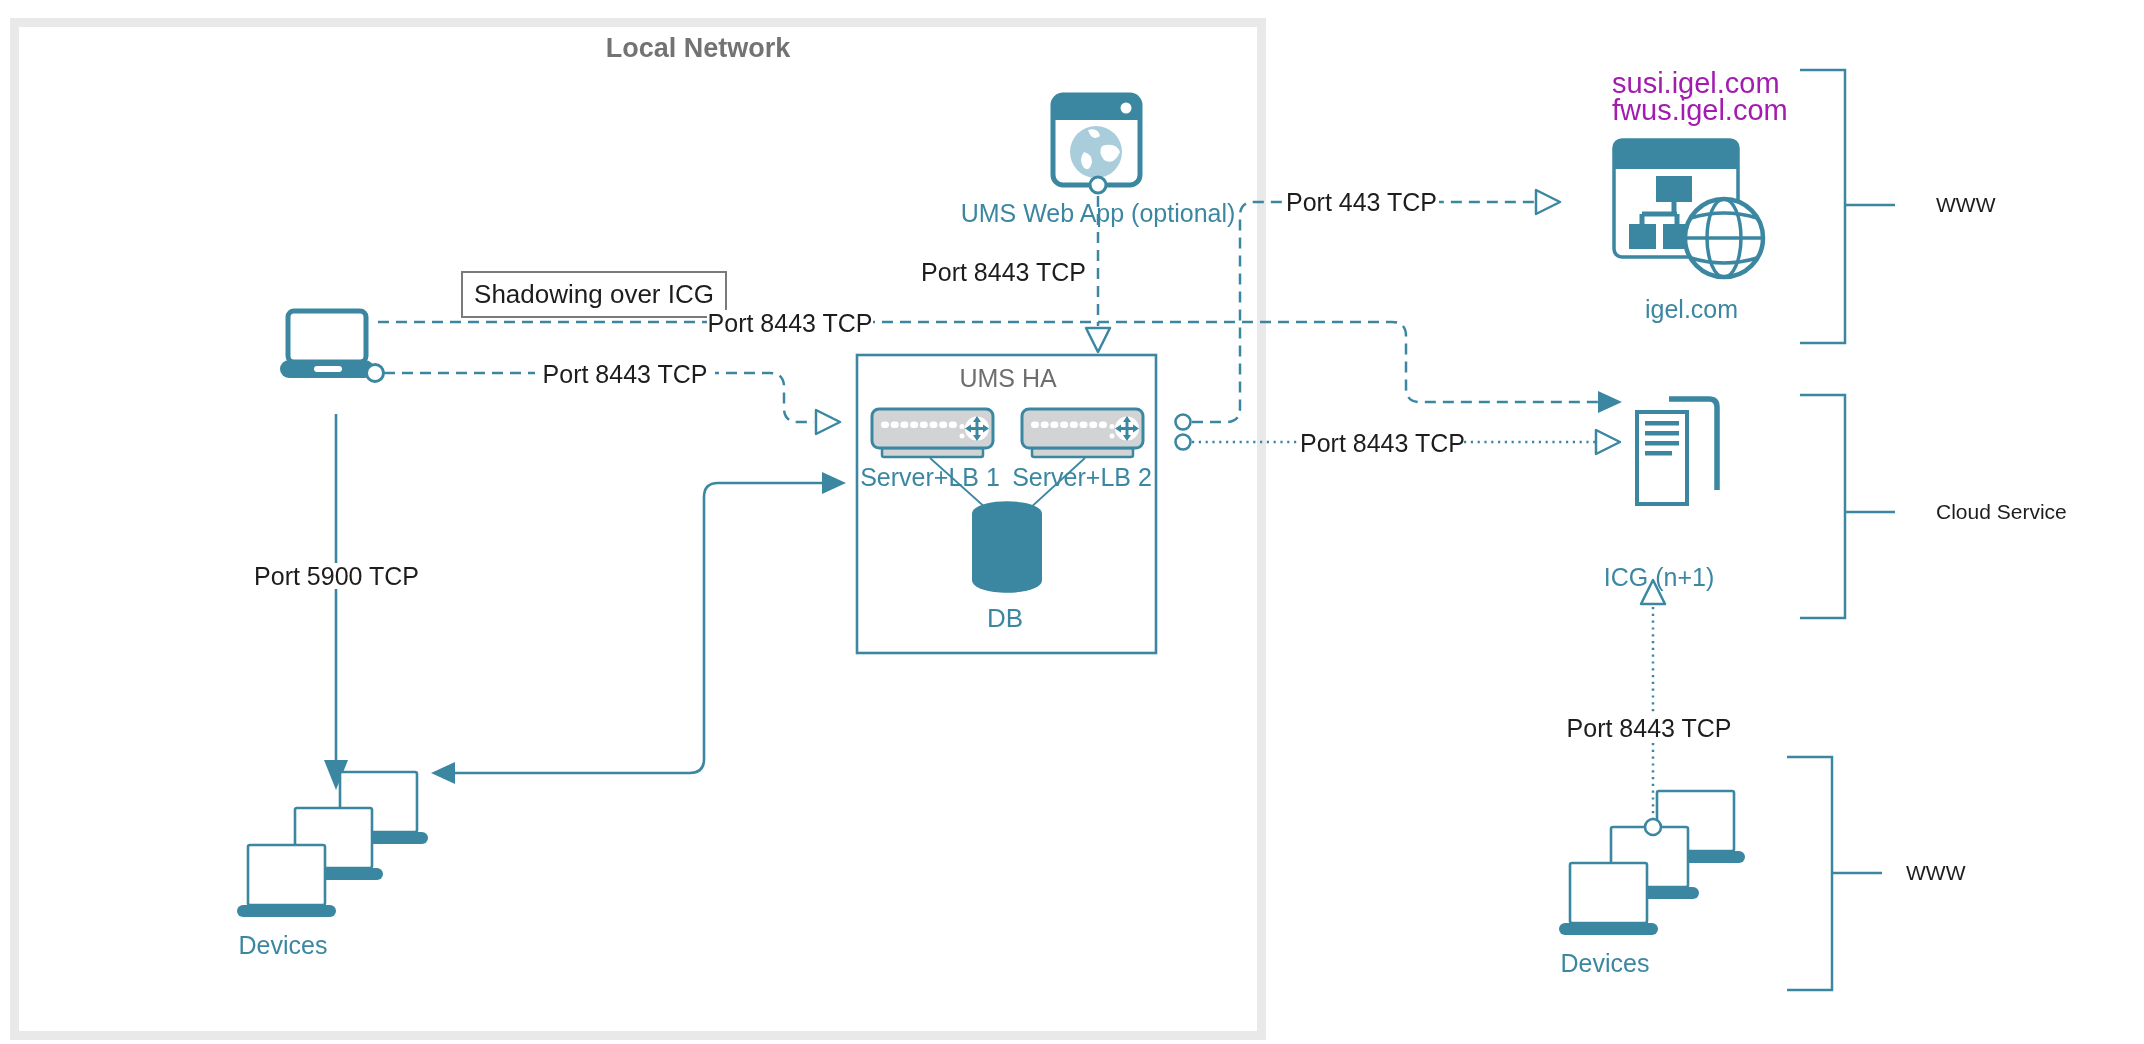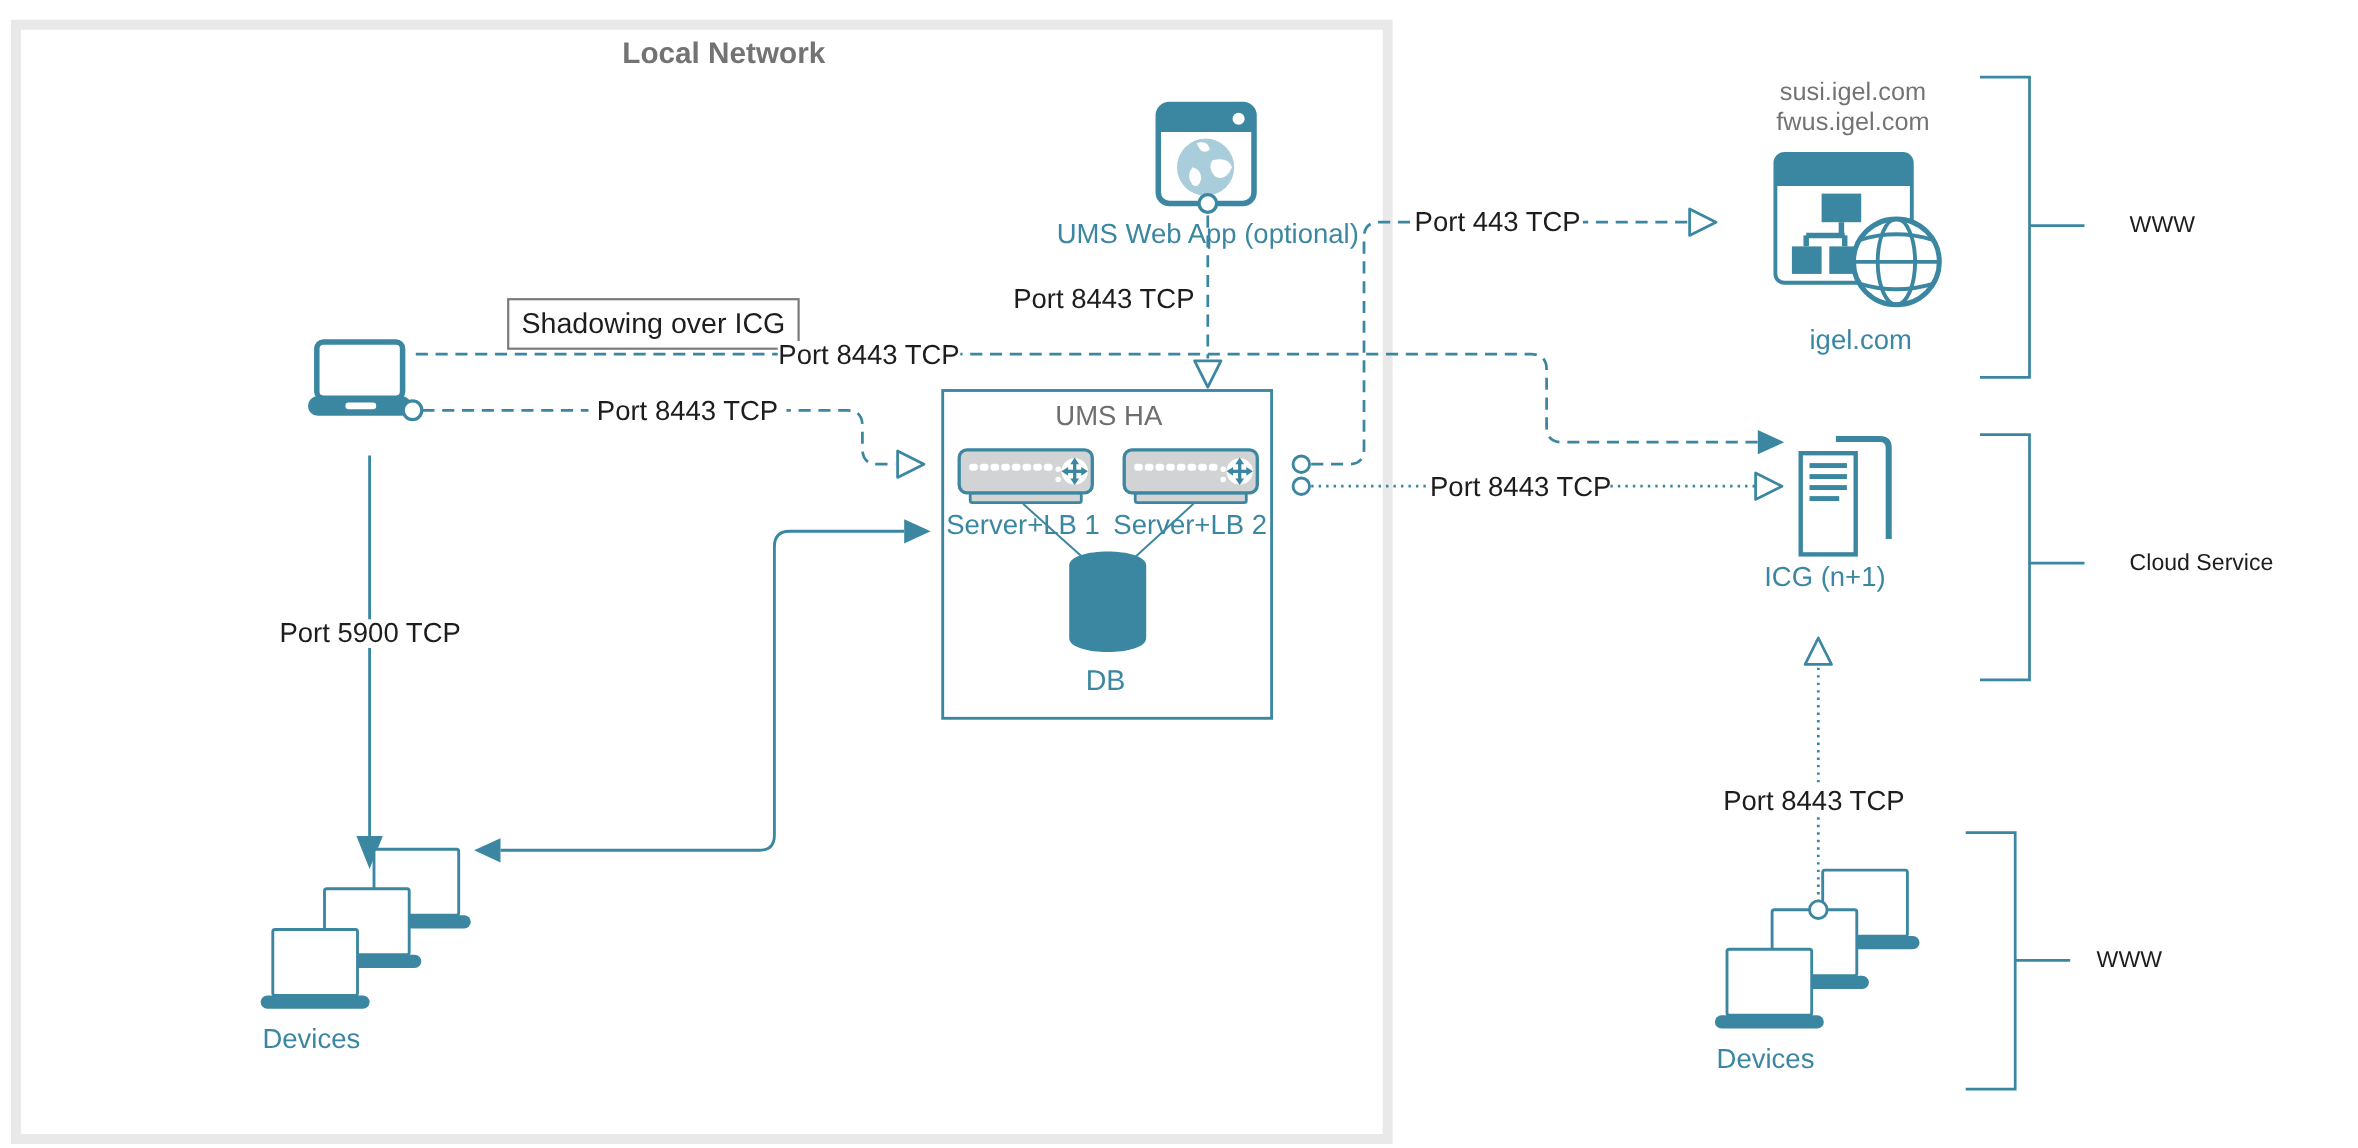--- a/index.html
+++ b/index.html
@@ -11,22 +11,22 @@
   .lbl{position:absolute;white-space:nowrap;}
   .c{text-align:center;}
   .teal{color:#3b87a1;}
   .gray{color:#6e6e6e;}
   .port{font-size:25px;background:#ffffff;line-height:26px;}
   .node-label{font-size:25px;line-height:26px;}
   .callout{border:2px solid #7a7a7a;background:#ffffff;font-size:26px;
            display:flex;align-items:center;justify-content:center;}
   .zone-label{font-size:21px;line-height:27px;color:#1d1d1d;}
   .panel{font-size:24px;line-height:27px;color:#1d1d1d;text-align:left;}
-  .title{font-size:27px;font-weight:bold;color:#737373;}
-  .domains{font-size:23px;line-height:27px;color:#737373;}
+  .title{font-size:27px;font-weight:bold;color:#737373;margin-left:40px;}
+  .domains{font-size:29px;line-height:27px;color:#a21caf;}
 </style>
 </head>
 <body>
 
 <div class="stage">
 
 <svg width="2144" height="1044" viewBox="0 0 2144 1044">
   <defs>
 
     <g id="laptop-o">
@@ -236,21 +236,21 @@
   <div class="lbl node-label teal c" style="left:238px;top:932px;width:90px;">Devices</div>
 
 
   <div class="lbl domains c" style="left:1612px;top:70px;width:145px;">
     <div>susi.igel.com</div>
     <div>fwus.igel.com</div>
   </div>
 
   <div class="lbl node-label teal c" style="left:1645px;top:296px;width:92px;">igel.com</div>
 
-  <div class="lbl node-label teal c" style="left:1603px;top:512px;width:112px;">ICG (n+1)</div>
+  <div class="lbl node-label teal c" style="left:1603px;top:564px;width:112px;">ICG (n+1)</div>
 
   <div class="lbl node-label teal c" style="left:1559px;top:950px;width:92px;">Devices</div>
 
   <div class="lbl zone-label" style="left:1936px;top:191px;">WWW</div>
 
   <div class="lbl zone-label" style="left:1936px;top:498px;">Cloud Service</div>
 
   <div class="lbl zone-label" style="left:1906px;top:859px;">WWW</div>
 
 </div>

